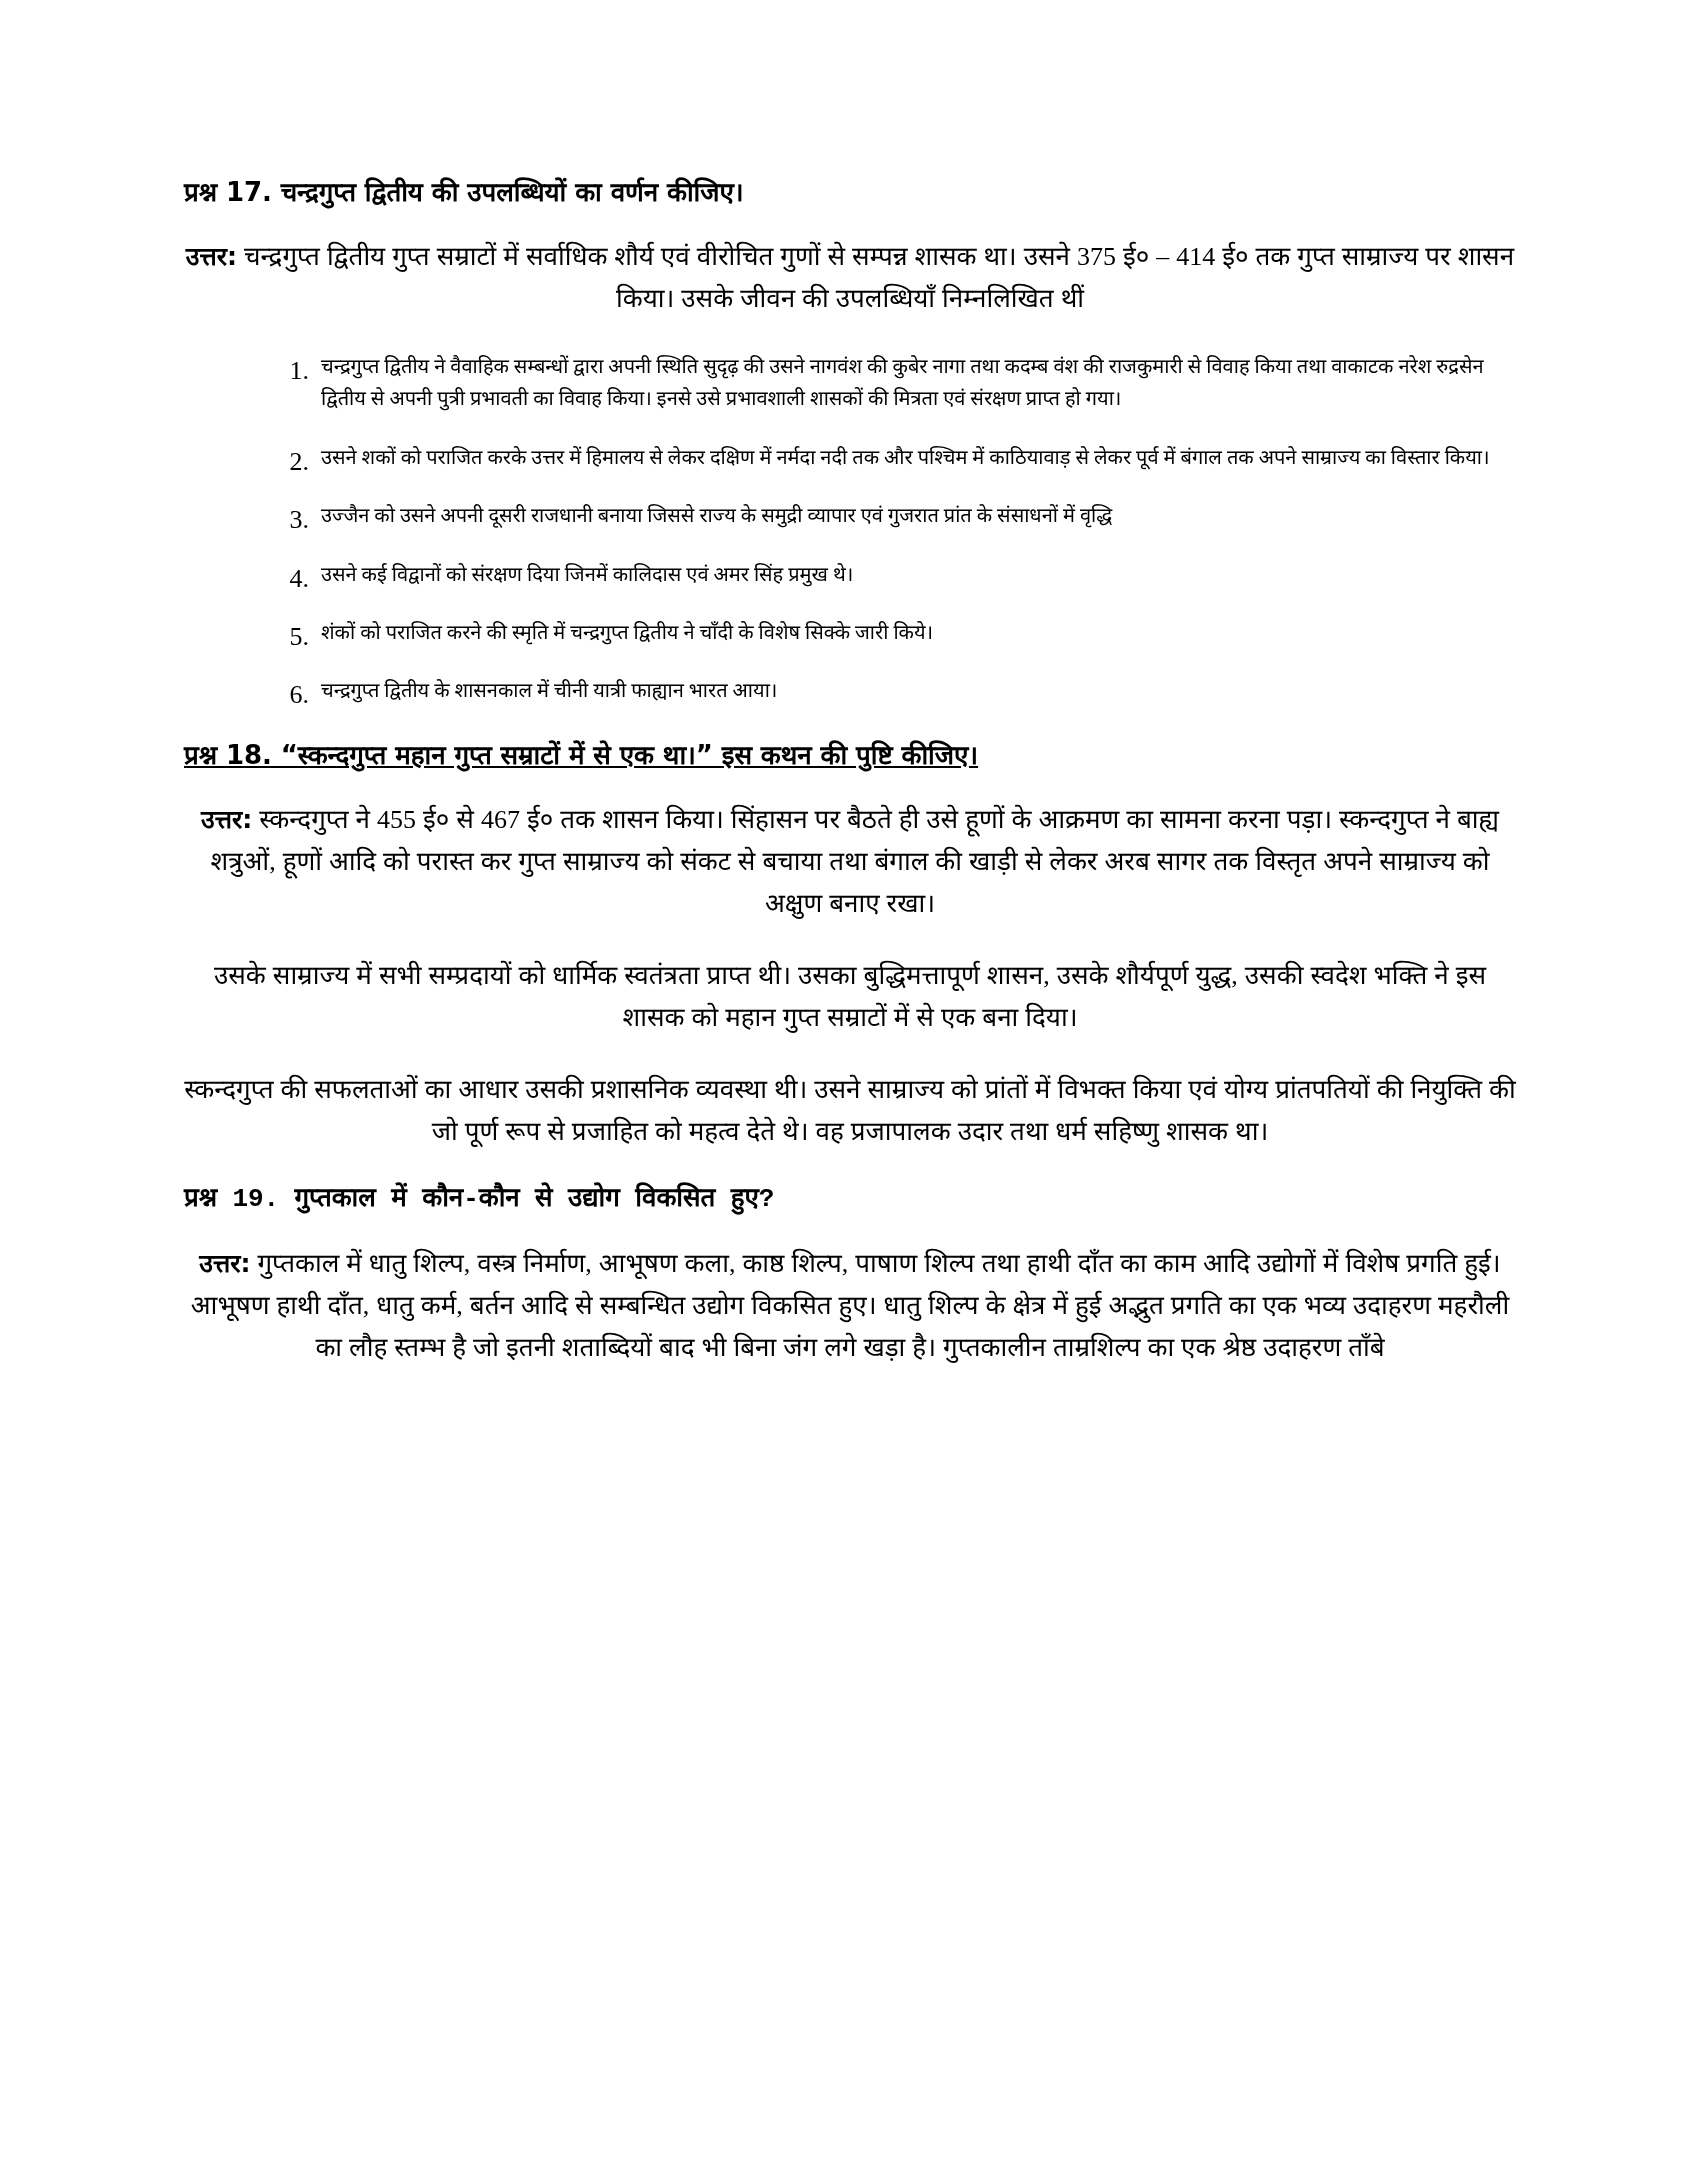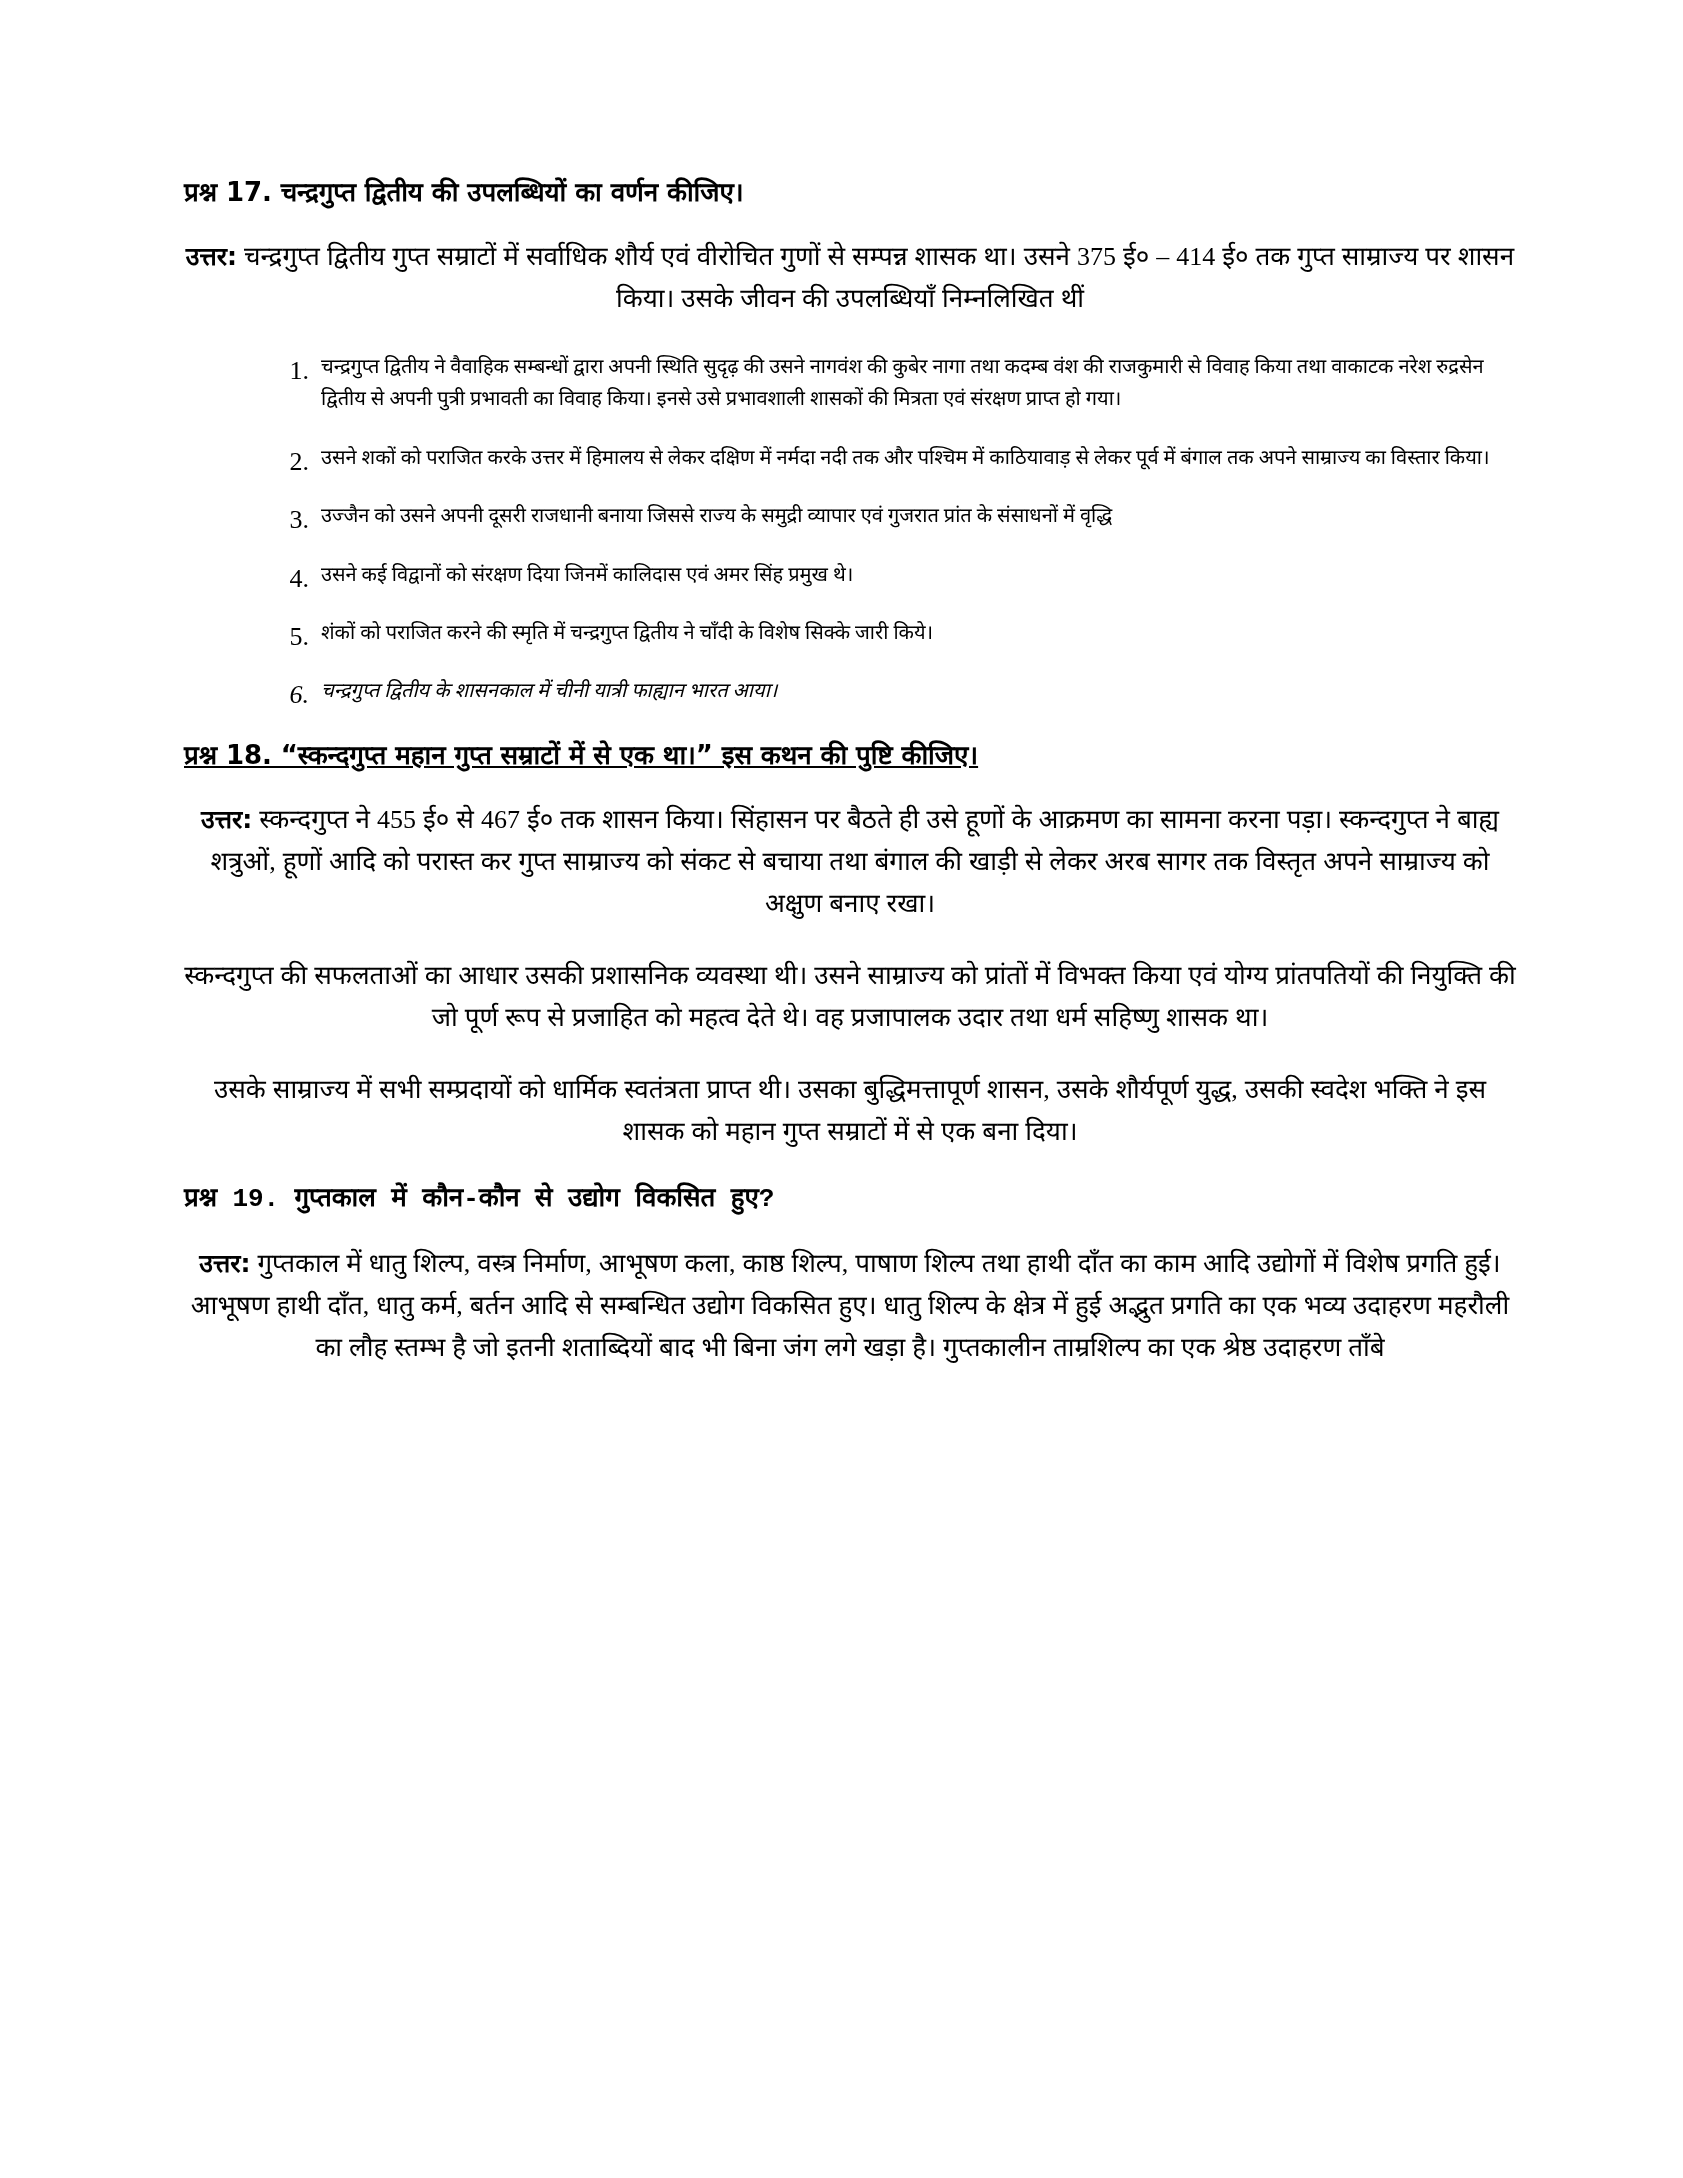--- a/index.html
+++ b/index.html
@@ -61,21 +61,20 @@
   ol.q-list > li {
     position: relative;
     counter-increment: qitem;
     font-size: 20px;
     line-height: 1.62;
     margin: 0 0 26px 0;
     padding-left: 42px;
   }
   ol.q-list > li:last-child {
     margin-bottom: 0;
-    font-style: italic;
   }
   ol.q-list > li::before {
     content: counter(qitem) ".";
     position: absolute;
     left: 0;
     top: 0;
     width: 30px;
     text-align: right;
     font-size: 26px;
     font-family: "Liberation Serif", serif;
@@ -112,23 +111,23 @@
       </ol>
     </div>
 
     <div class="sec sec-18">
       <h2 class="q-heading q18-heading">प्रश्न 18. “स्कन्दगुप्त महान गुप्त सम्राटों में से एक था।” इस कथन की पुष्टि कीजिए।</h2>
 
       <p class="ans-para">
         <span class="ans-label">उत्तर:</span><span> स्कन्दगुप्त ने 455 ई० से 467 ई० तक शासन किया। सिंहासन पर बैठते ही उसे हूणों के आक्रमण का सामना करना पड़ा। स्कन्दगुप्त ने बाह्य शत्रुओं, हूणों आदि को परास्त कर गुप्त साम्राज्य को संकट से बचाया तथा बंगाल की खाड़ी से लेकर अरब सागर तक विस्तृत अपने साम्राज्य को अक्षुण बनाए रखा।</span>
       </p>
 
+      <p class="para">उसके साम्राज्य में सभी सम्प्रदायों को धार्मिक स्वतंत्रता प्राप्त थी। उसका बुद्धिमत्तापूर्ण शासन, उसके शौर्यपूर्ण युद्ध, उसकी स्वदेश भक्ति ने इस शासक को महान गुप्त सम्राटों में से एक बना दिया।</p>
+
       <p class="para">स्कन्दगुप्त की सफलताओं का आधार उसकी प्रशासनिक व्यवस्था थी। उसने साम्राज्य को प्रांतों में विभक्त किया एवं योग्य प्रांतपतियों की नियुक्ति की जो पूर्ण रूप से प्रजाहित को महत्व देते थे। वह प्रजापालक उदार तथा धर्म सहिष्णु शासक था।</p>
-
-      <p class="para">उसके साम्राज्य में सभी सम्प्रदायों को धार्मिक स्वतंत्रता प्राप्त थी। उसका बुद्धिमत्तापूर्ण शासन, उसके शौर्यपूर्ण युद्ध, उसकी स्वदेश भक्ति ने इस शासक को महान गुप्त सम्राटों में से एक बना दिया।</p>
     </div>
 
     <div class="sec sec-19">
       <h2 class="q-heading q19-heading">प्रश्न 19. गुप्तकाल में कौन-कौन से उद्योग विकसित हुए?</h2>
 
       <p class="ans-para">
         <span class="ans-label">उत्तर:</span><span> गुप्तकाल में धातु शिल्प, वस्त्र निर्माण, आभूषण कला, काष्ठ शिल्प, पाषाण शिल्प तथा हाथी दाँत का काम आदि उद्योगों में विशेष प्रगति हुई। आभूषण हाथी दाँत, धातु कर्म, बर्तन आदि से सम्बन्धित उद्योग विकसित हुए। धातु शिल्प के क्षेत्र में हुई अद्भुत प्रगति का एक भव्य उदाहरण महरौली का लौह स्तम्भ है जो इतनी शताब्दियों बाद भी बिना जंग लगे खड़ा है। गुप्तकालीन ताम्रशिल्प का एक श्रेष्ठ उदाहरण ताँबे</span>
       </p>
     </div>
 

